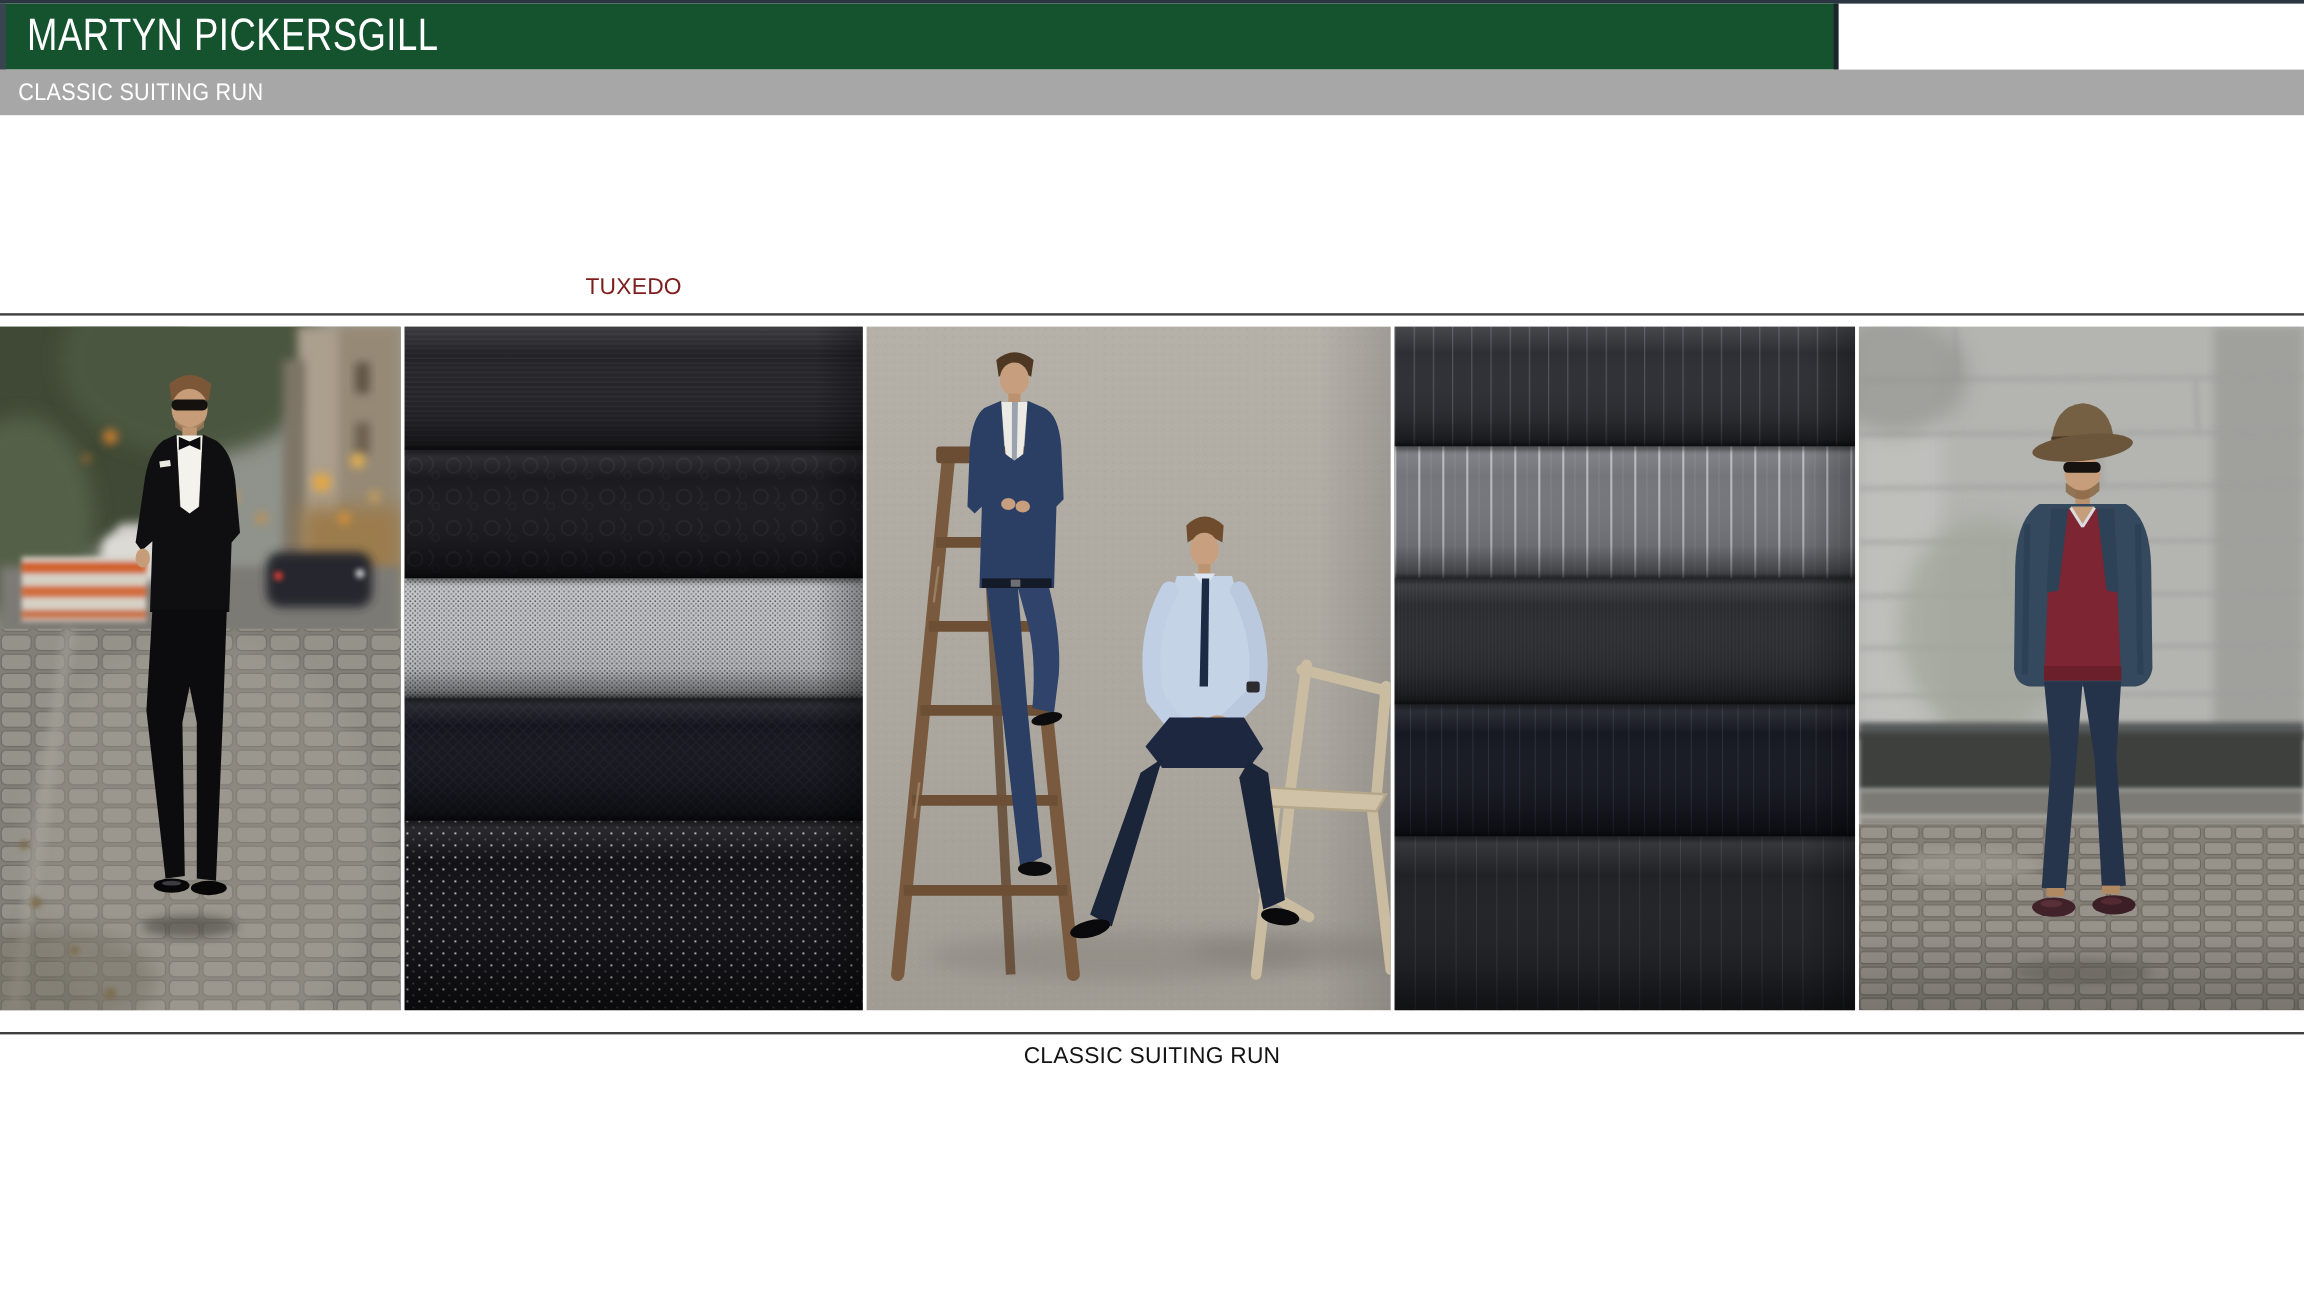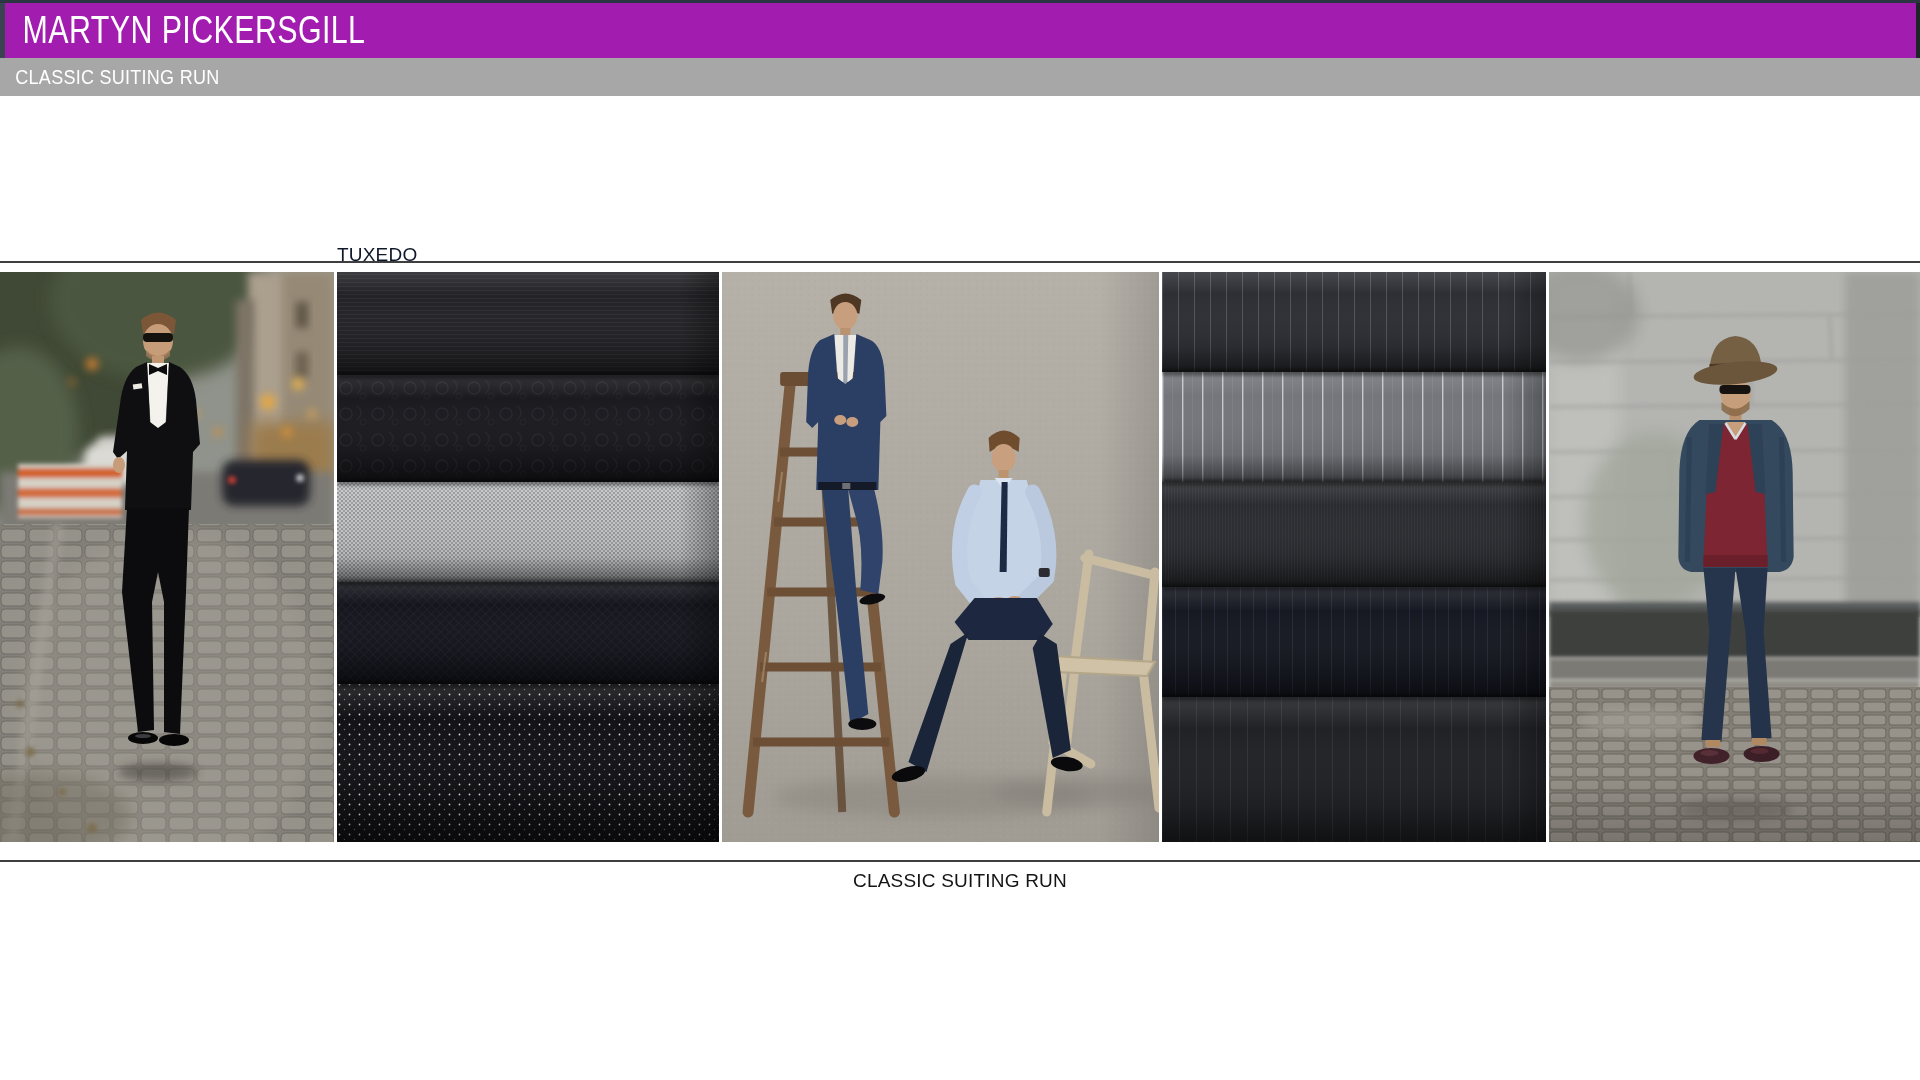--- a/index.html
+++ b/index.html
@@ -2,39 +2,39 @@
 <html><head>
 <meta charset="utf-8">
 <style>
   html,body{margin:0;padding:0;background:#ffffff;}
   .slide{
     position:relative;width:1920px;height:1080px;overflow:hidden;background:#ffffff;
     font-family:"Liberation Sans","DejaVu Sans",sans-serif;
   }
   .accent-top{position:absolute;top:0;left:0;width:1920px;height:3px;background:#2c3642;}
   .titlebar{
-    position:absolute;top:3px;left:0;width:1920px;height:55px;background:#a21caf;
+    position:absolute;top:3px;left:0;width:1532px;height:55px;background:#14532d;
     border-left:5px solid #3a4450;border-right:4px solid #1d242c;box-sizing:border-box;
     display:flex;align-items:center;
   }
   .titlebar h1{
     margin:0;padding-left:22px;color:#ffffff;font-size:38px;font-weight:400;letter-spacing:.5px;
     transform:scaleX(.80);transform-origin:left center;white-space:nowrap;
   }
   .subtitlebar{
     position:absolute;top:58px;left:0;width:1920px;height:38px;background:#a7a7a7;
     display:flex;align-items:center;
   }
   .subtitle-text{
     padding-left:17px;color:#ffffff;font-size:20px;letter-spacing:.3px;
     transform:scaleX(.90);transform-origin:left center;white-space:nowrap;
   }
   .col-label{
-    position:absolute;top:243px;height:24px;line-height:24px;text-align:left;
-    font-size:19px;color:#0f172a;letter-spacing:.2px;
+    position:absolute;top:228px;height:24px;line-height:24px;text-align:center;
+    font-size:19px;color:#7f1d1d;letter-spacing:.2px;
   }
   .label-tuxedo{left:337px;width:382px;}
   .label-wool{left:1162px;width:384px;}
   .rule{position:absolute;left:0;width:1920px;height:2px;background:#3f3f3f;}
   .rule-top{top:261px;}
   .rule-bottom{top:860px;}
   .gallery{
     position:absolute;top:272px;left:0;width:1920px;height:570px;
     display:flex;gap:3px;background:#ffffff;
   }

